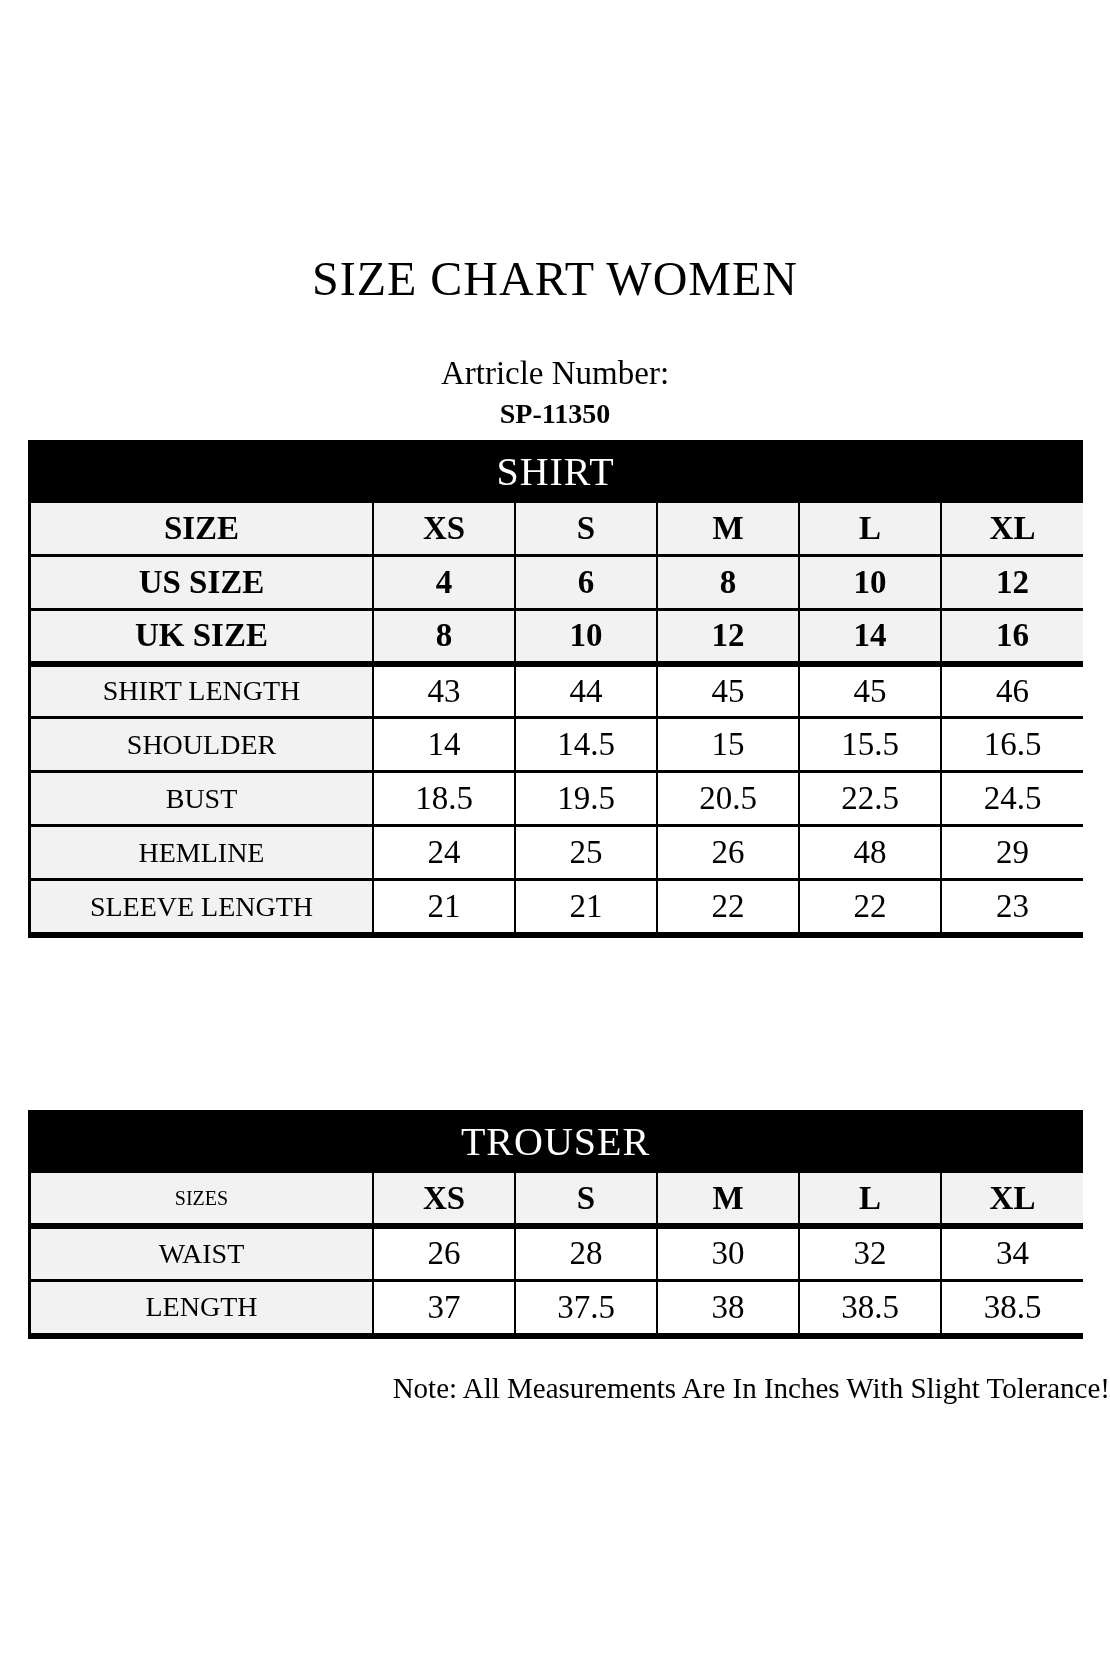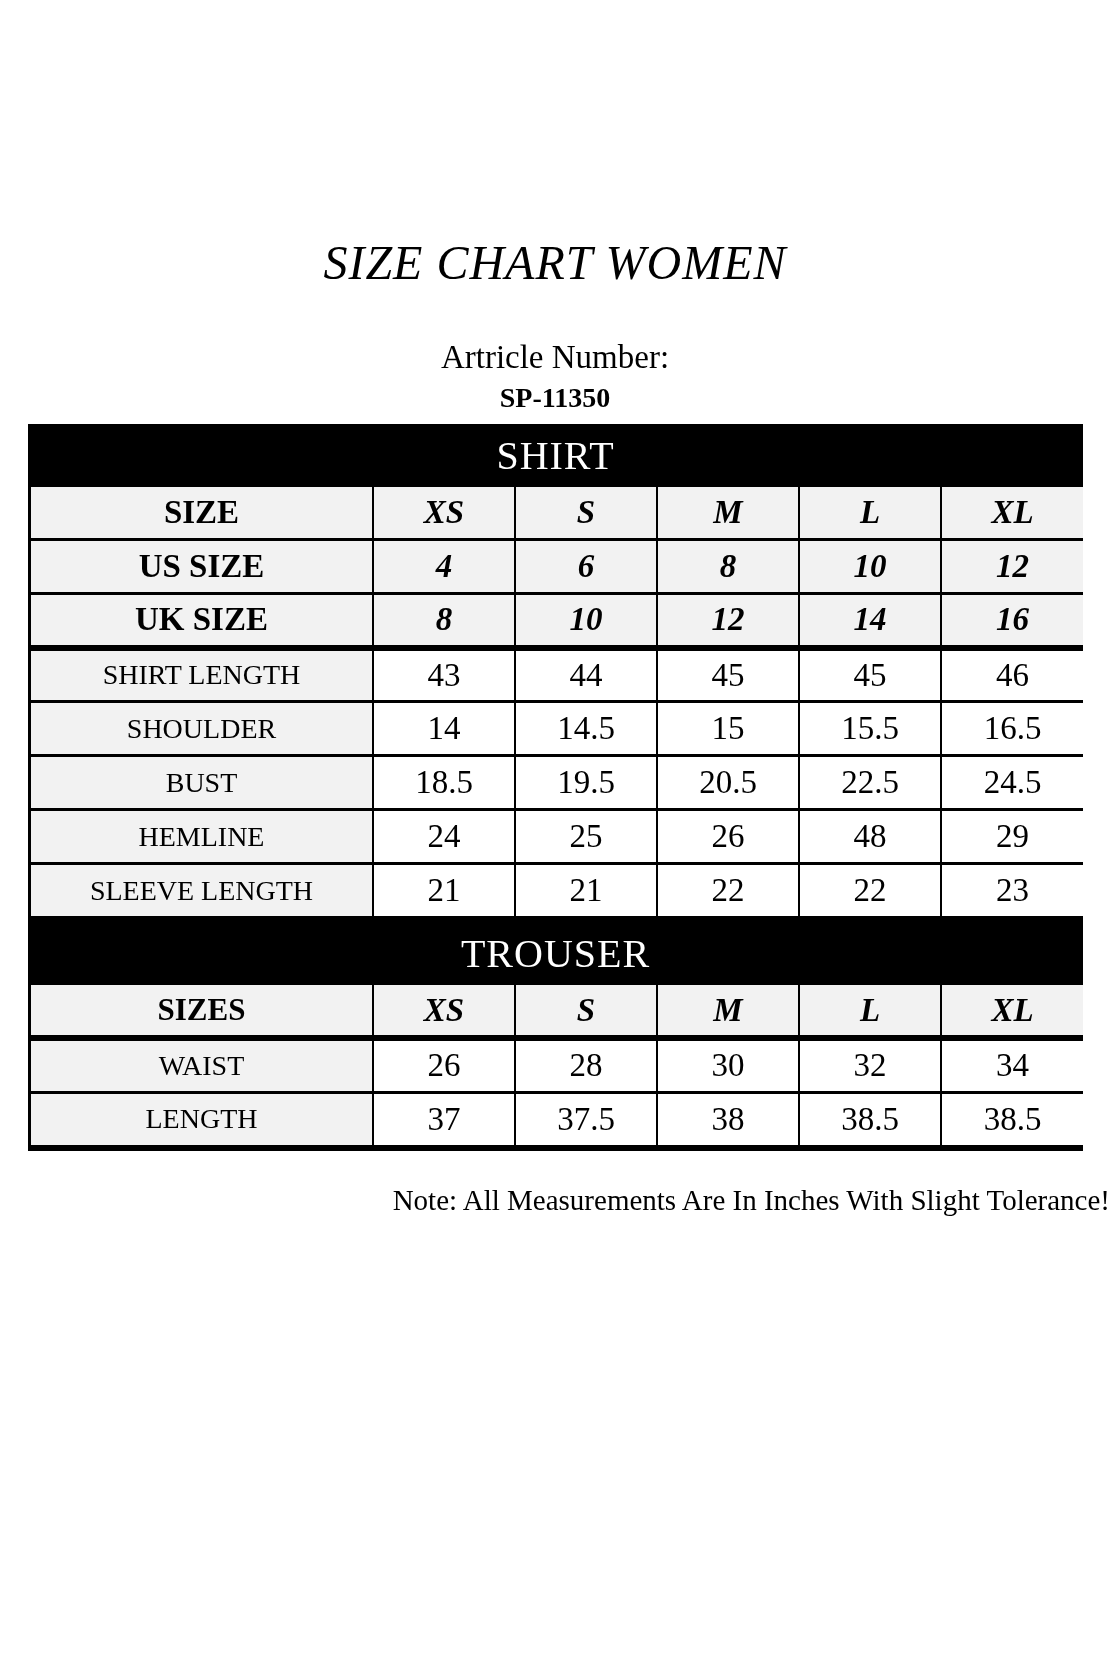--- a/index.html
+++ b/index.html
@@ -7,28 +7,27 @@
   body {
     width: 1110px;
     height: 1665px;
     background: var(--page-bg, #ffffff);
     color: var(--ink, #000000);
     font-family: "Liberation Serif", "DejaVu Serif", serif;
     overflow: hidden;
   }
 
   .page-title {
-    margin: 0;
+    margin: 16px;
     padding-top: 234px;
     text-align: center;
     font-size: 48px;
     font-weight: 400;
     line-height: 1.2;
     letter-spacing: 1px;
-    font-style: italic;
   }
   .article-label {
     margin: 46px 0 0 0;
     text-align: center;
     font-size: 33px;
     line-height: 1.18;
   }
   .article-number {
     margin: 4px 0 0 0;
     text-align: center;
@@ -37,21 +36,21 @@
     line-height: 1.18;
   }
 
   .size-table {
     width: 1055px;
     margin-left: 28px;
     border: 3px solid var(--ink, #000);
     background: #eab308;
   }
   .size-table.shirt { margin-top: 10px; }
-  .size-table.trouser { }
+  .size-table.trouser { margin-top: 172px; }
 
   .band {
     background: var(--band-bg, #000);
     color: var(--band-ink, #fff);
     height: 58px;
     line-height: 58px;
     text-align: center;
     font-size: 40px;
     letter-spacing: 1px;
   }
@@ -78,23 +77,23 @@
   td.label {
     text-align: center;
     font-size: 28px;
     background: var(--shade, #f2f2f2);
   }
   td.value {
     text-align: center;
     font-size: 33px;
   }
   tr.size-row td { background: var(--shade, #f2f2f2); }
-  tr.size-row td.value { font-weight: 700; font-style: italic; }
+  tr.size-row td.value { font-weight: 700; }
   tr.size-row td.label { font-weight: 700; font-size: 33px; }
-  tr.size-row td.label.regular { font-weight: 700; font-size: 31px; }
+  tr.size-row td.label.regular { font-weight: 400; font-size: 20px; }
   tr.meas-row td.value { background: #ffffff; }
 
   .note {
     margin: 32px 0 0 31px;
     font-size: 29px;
     line-height: 1.2;
     text-align: right;
   }
 </style>
 </head>

